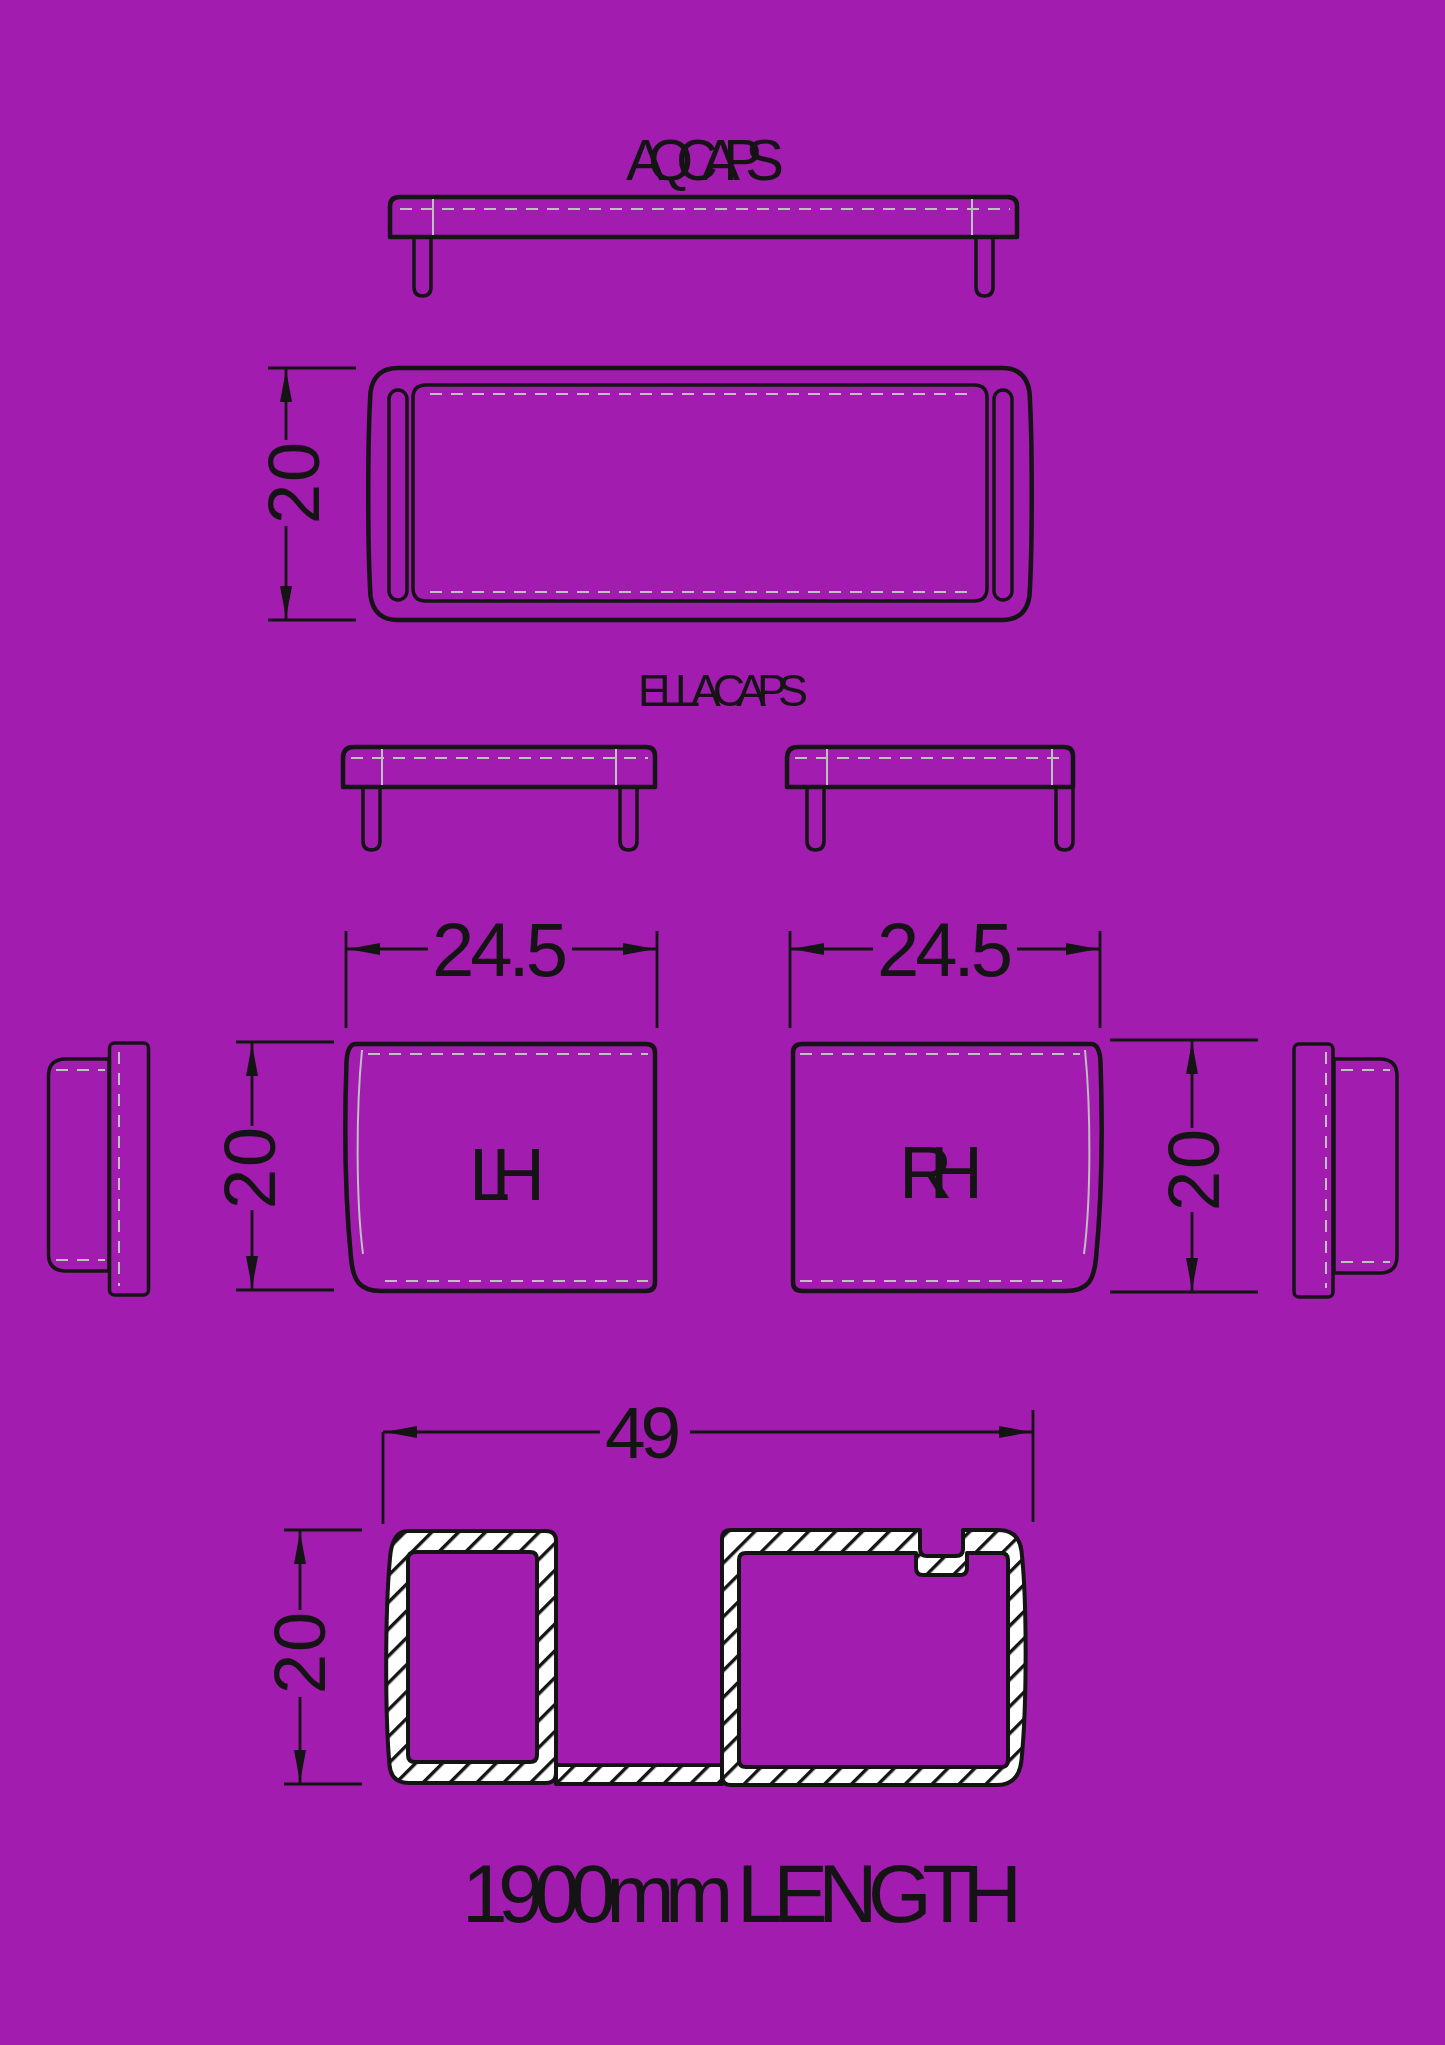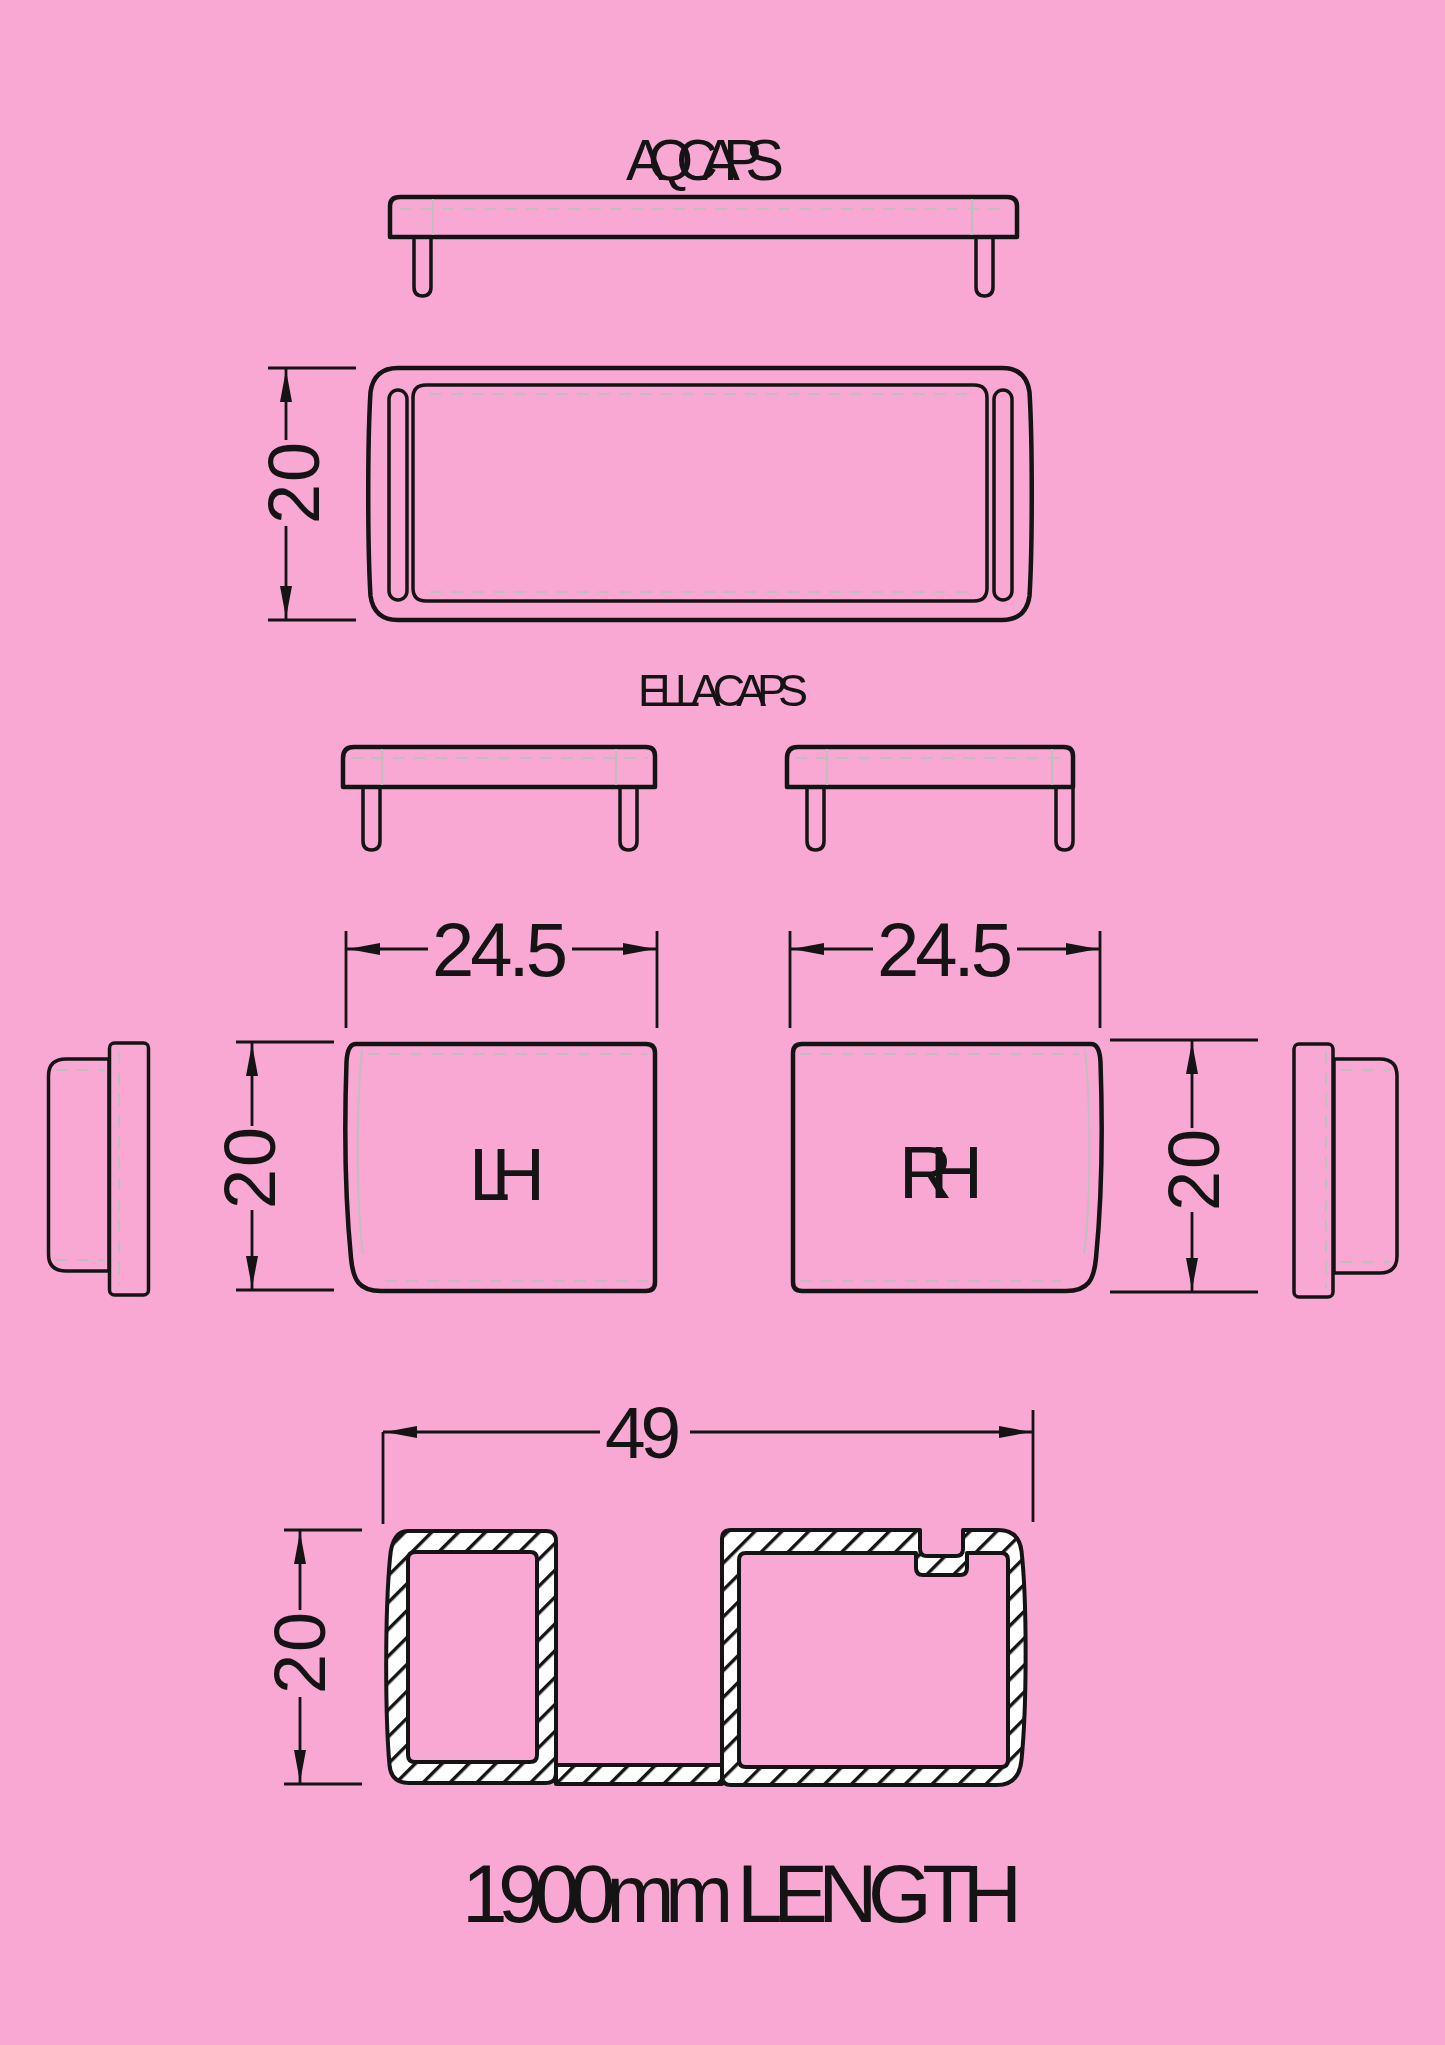--- a/index.html
+++ b/index.html
@@ -1,16 +1,16 @@
 <!DOCTYPE html>
 <html><head>
 <meta charset="utf-8">
 <style>
   html,body{margin:0;padding:0;background:#ffffff;}
-  .canvas{width:1445px;height:2045px;background:#f9a8d4;position:relative;font-family:"Liberation Sans",sans-serif;}
+  .canvas{width:1445px;height:2045px;background:#a21caf;position:relative;font-family:"Liberation Sans",sans-serif;}
   svg{display:block;}
   text{font-family:"Liberation Sans",sans-serif;fill:#141414;}
   .outline{fill:none;stroke:#141414;stroke-width:4.5;stroke-linecap:round;stroke-linejoin:round;}
   .outline2{fill:none;stroke:#141414;stroke-width:3.5;stroke-linecap:round;stroke-linejoin:round;}
   .dim{fill:none;stroke:#141414;stroke-width:2.8;stroke-linecap:butt;}
   .arrow{fill:#141414;stroke:none;}
   .faint{fill:none;stroke:#bfbfbf;stroke-width:2;}
   .faintd{fill:none;stroke:#bfbfbf;stroke-width:2;stroke-dasharray:12 9;}
   .hatched{fill:url(#hatch);stroke:#141414;stroke-width:4;stroke-linejoin:round;fill-rule:evenodd;}
 </style>

